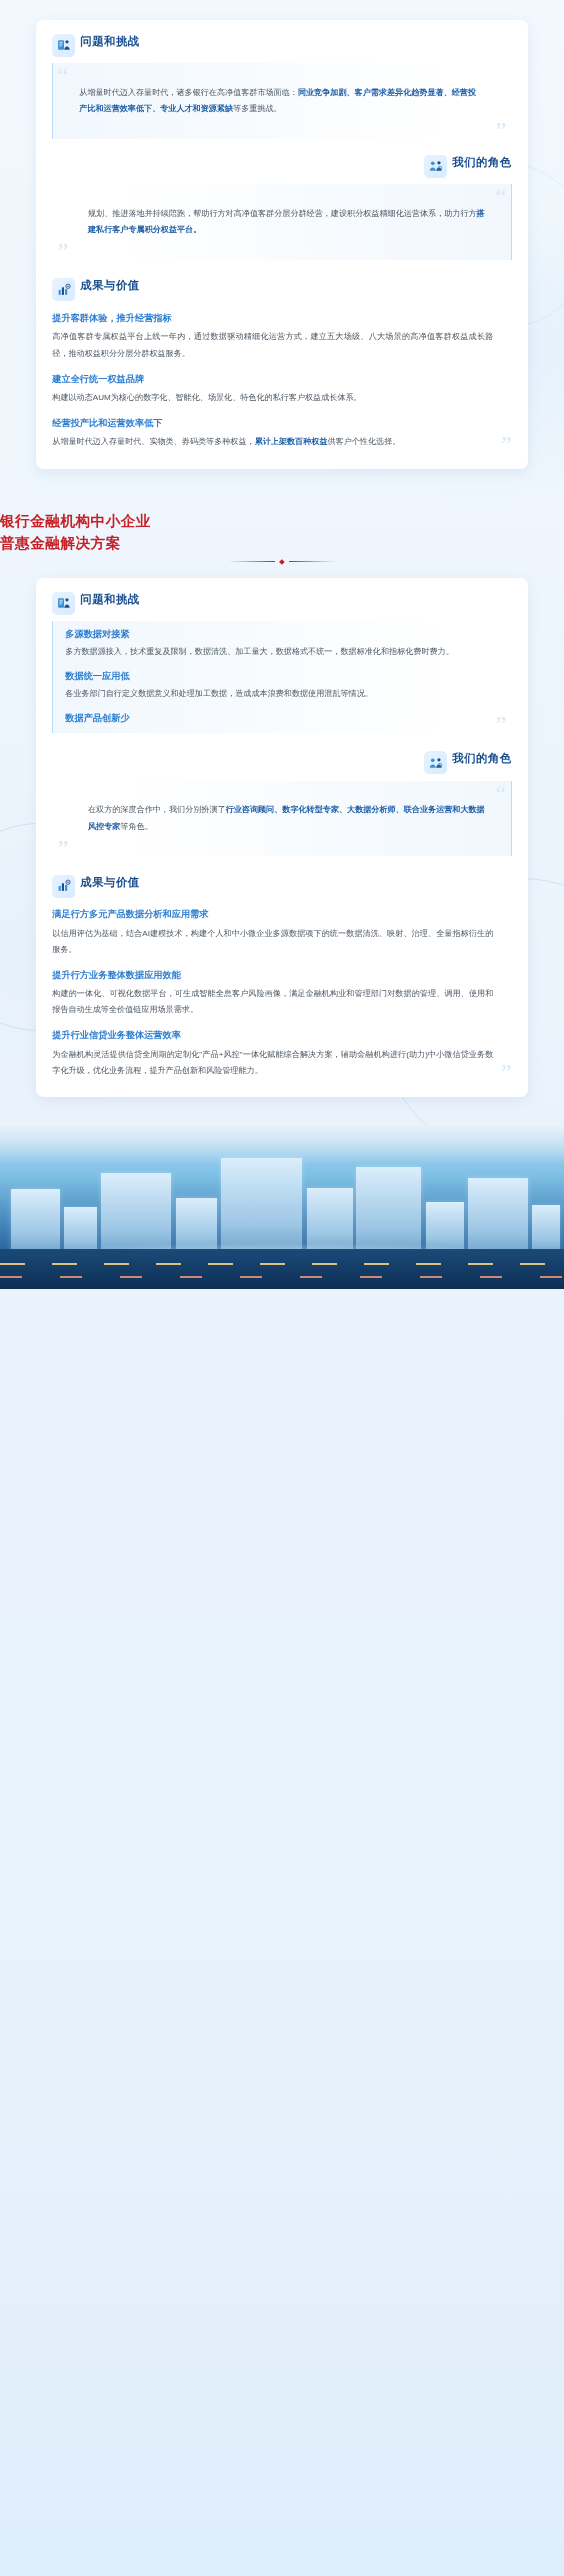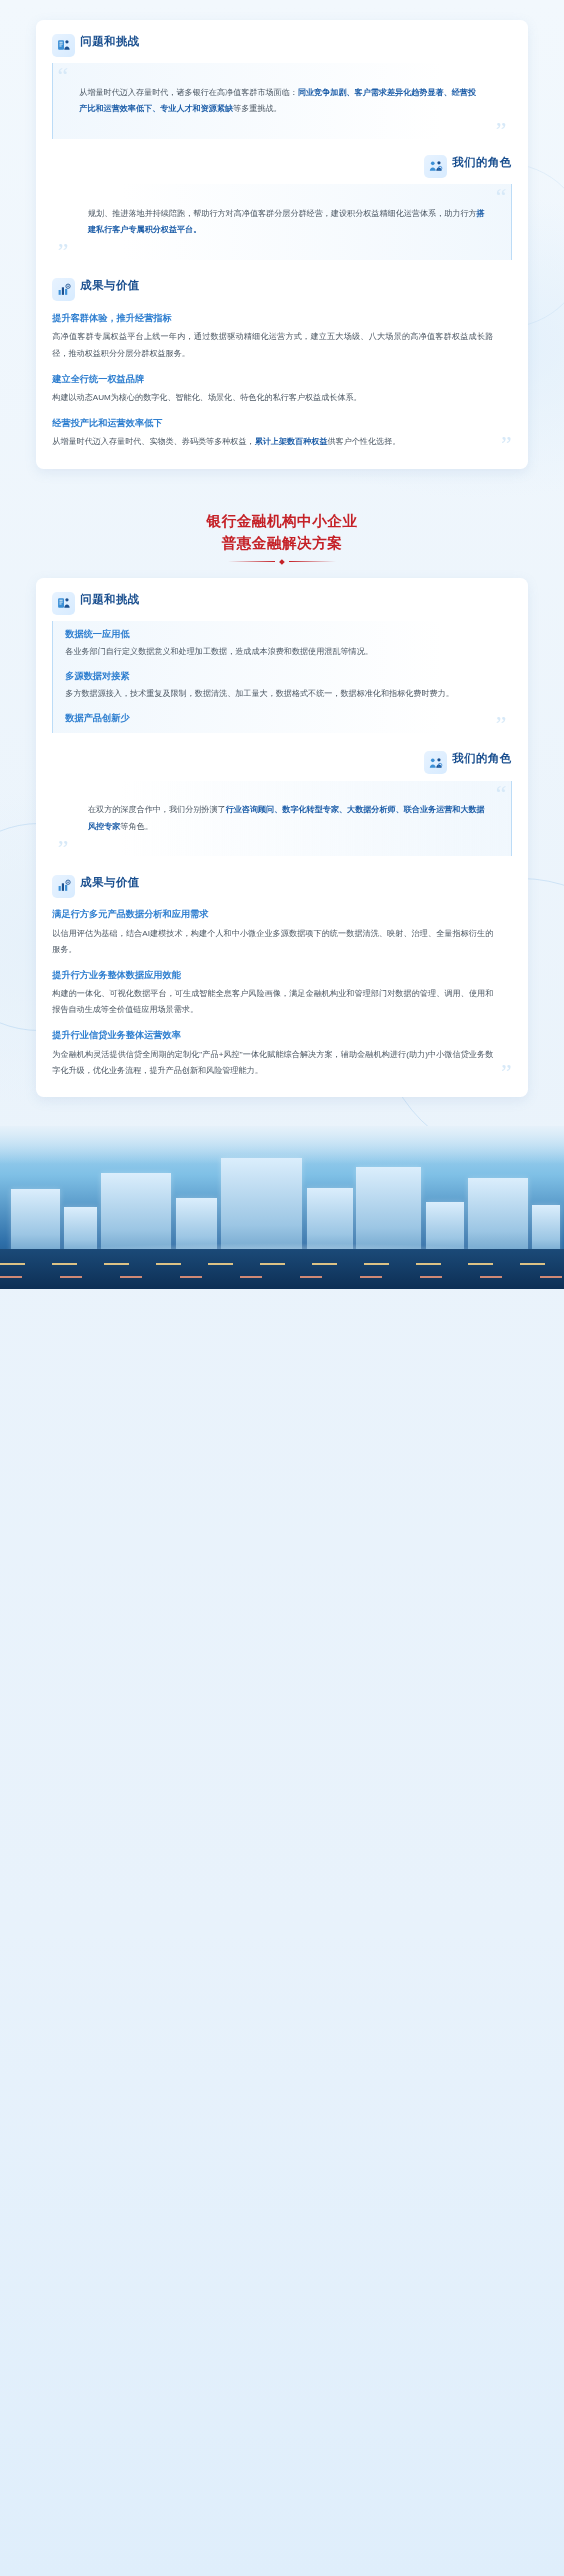--- a/index.html
+++ b/index.html
@@ -123,21 +123,20 @@
     line-height: 2.0;
     color: #4a5662;
     padding-right: 18.4px;
     text-align: justify;
   }
   .value-body .qmark.br { right: 0px; bottom: -5.4px; }
 
   
   .big-title-wrap {
     margin: 42px 0 14px 0;
-    text-align: center;
   }
   .big-title {
     font-size: 14.6px;
     font-weight: bold;
     color: #c52127;
     line-height: 1.5;
     letter-spacing: 0.5px;
   }
   .title-rule {
     display: flex;
@@ -317,26 +316,26 @@
           <rect x="4.5" y="14" width="4" height="1.6" fill="#ffffff"></rect>
           <circle cx="18.5" cy="7" r="3" fill="#1a4f8f"></circle>
           <path d="M13.5 22c0-3.3 2.3-6 5-6s5 2.7 5 6z" fill="#1a4f8f"></path>
         </svg>
       </span>
       <span class="sec-title">问题和挑战</span>
     </div>
 
     <div class="quote" style="padding-top:4.3px;padding-bottom:4.3px">
       <div class="sub-item">
+        <div class="sub-title">多源数据对接紧</div>
+        <div class="sub-body">多方数据源接入，技术重复及限制，数据清洗、加工量大，数据格式不统一，数据标准化和指标化费时费力。</div>
+      </div>
+      <div class="sub-item">
         <div class="sub-title">数据统一应用低</div>
         <div class="sub-body">各业务部门自行定义数据意义和处理加工数据，造成成本浪费和数据使用混乱等情况。</div>
-      </div>
-      <div class="sub-item">
-        <div class="sub-title">多源数据对接紧</div>
-        <div class="sub-body">多方数据源接入，技术重复及限制，数据清洗、加工量大，数据格式不统一，数据标准化和指标化费时费力。</div>
       </div>
       <div class="sub-item">
         <div class="sub-title">数据产品创新少</div>
       </div>
       <span class="qmark br">”</span>
     </div>
 
     <div class="sec-head right" style="margin-top:18.4px">
       <span class="sec-icon">
         <svg width="14" height="14" viewBox="0 0 26 26" aria-hidden="true">

